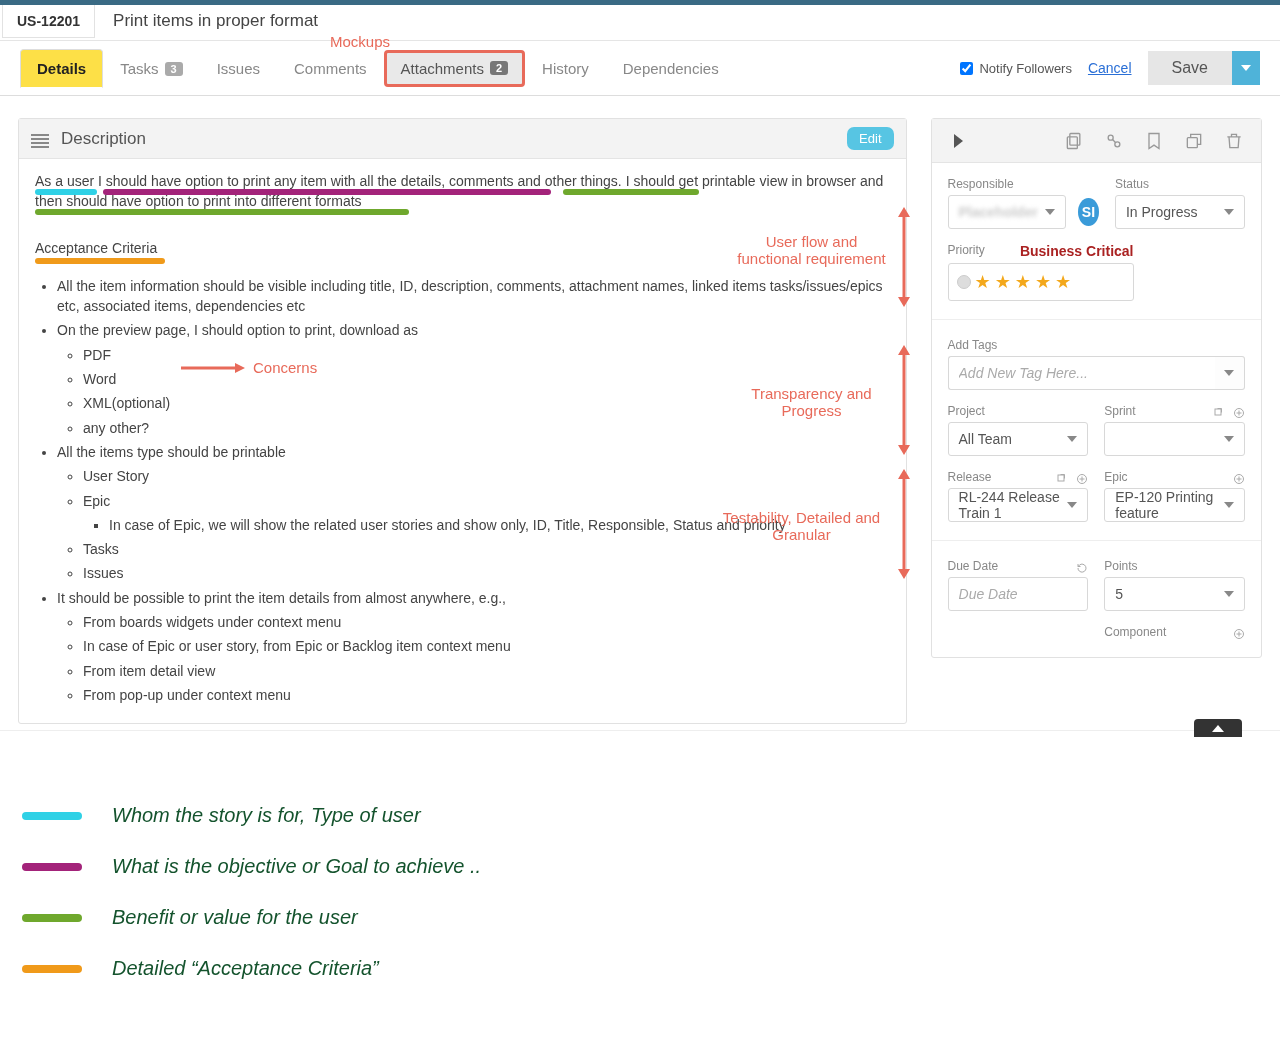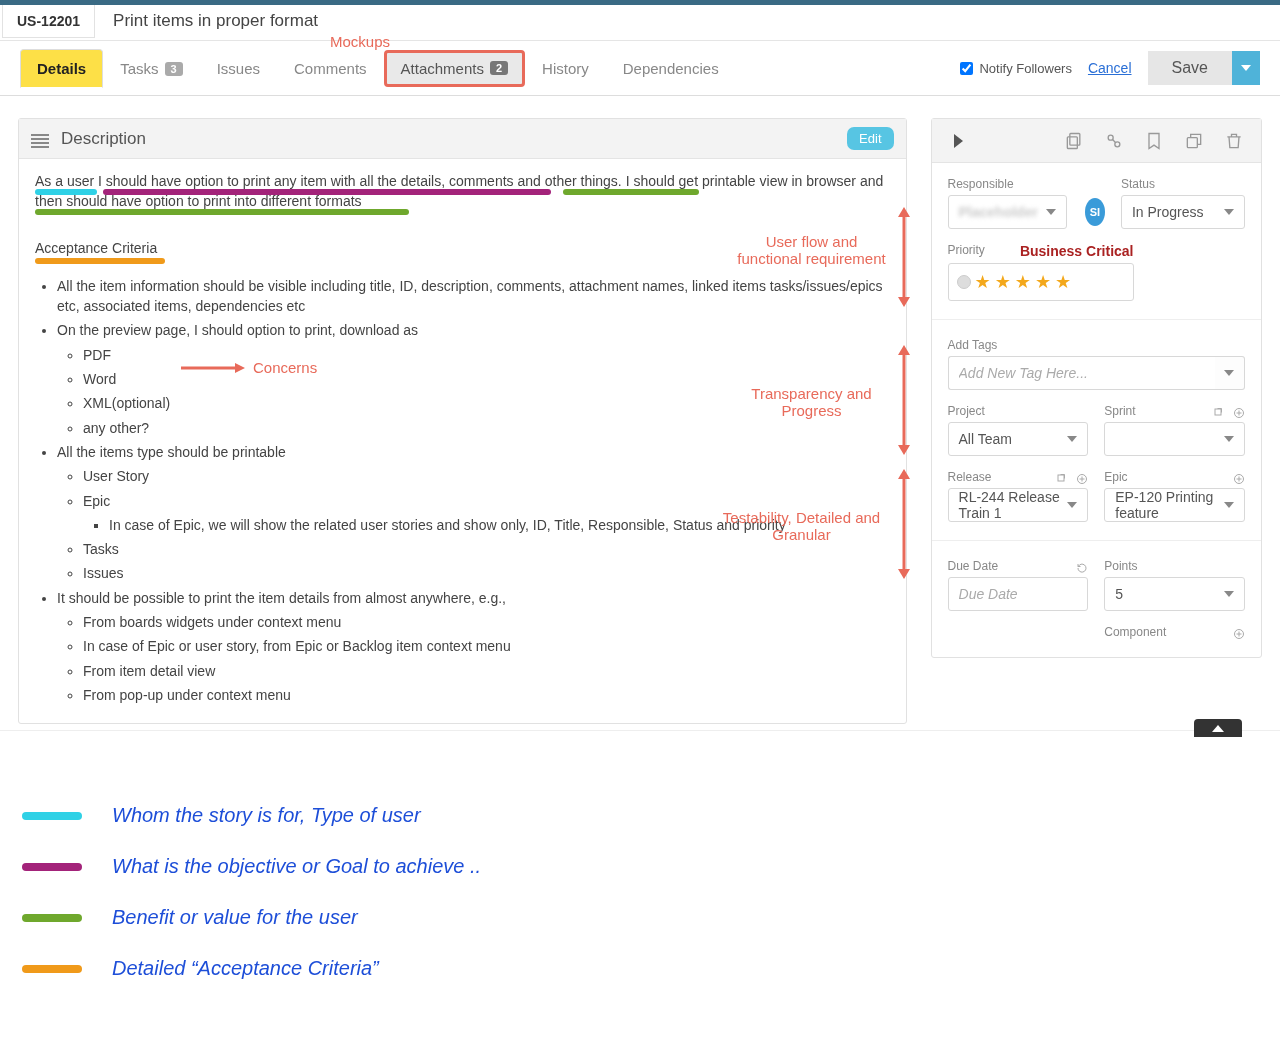--- a/index.html
+++ b/index.html
@@ -53,31 +53,31 @@
   .label-row { display:flex; align-items:center; justify-content:space-between; }
   .mini-icons { display:flex; gap:8px; color:#aaa; }
   .mini-icons svg { width:12px; height:12px; stroke:#aaa; fill:none; stroke-width:2; }
   .select-box, .input-box { border:1px solid #d8d8d8; border-radius:3px; height:34px; display:flex; align-items:center; padding:0 10px; font-size:14px; color:#555; background:#fff; position:relative; width:100%; }
   .input-box input { border:none; outline:none; width:100%; font-size:14px; color:#555;font-style:italic; }
   .input-box input::placeholder { color:#aaa; }
   .select-box .caret, .select-attached .caret { margin-left:auto; color:#888; }
   .select-attached { display:flex; }
   .select-attached .select-box { border-top-right-radius:0; border-bottom-right-radius:0; }
   .attach-btn { width:34px; border:1px solid #d8d8d8; border-left:none; border-radius:0 3px 3px 0; display:flex; align-items:center; justify-content:center; background:#fdfdfd; cursor:pointer; }
-  .avatar-badge { width:28px; height:28px; border-radius:50%; background:#3a9bd9; color:#fff; font-size:11px; font-weight:600; display:flex; align-items:center; justify-content:center; margin-left:18px; align-self:center; }
+  .avatar-badge { width:28px; height:28px; border-radius:50%; background:#3a9bd9; color:#fff; font-size:14px; font-weight:600; display:flex; align-items:center; justify-content:center; margin-left:12px; align-self:center; }
   .blurred { filter: blur(2px); color:#ccc; font-weight:600; }
   .priority-box { border:1px solid #d8d8d8; border-radius:3px; height:38px; display:flex; align-items:center; padding:0 8px; gap:4px; width:186px; }
   .priority-label-right { color:#aa2222; font-weight:700; font-size:14px; text-align:right; margin-bottom:4px; }
   .star { color:#f3a81c; font-size:18px; line-height:1; }
   .nostar { width:14px; height:14px; border-radius:50%; background:#ddd; display:inline-block; border:1px solid #ccc; }
   hr.sep { border:none; border-top:1px solid #eee; margin:4px -16px; }
   .legend-block { padding: 46px 22px 10px 22px; }
   .legend-row { display:flex; align-items:center; gap:30px; margin-bottom:28px; }
   .legend-swatch { width:60px; height:8px; border-radius:4px; }
-  .legend-text { font-style:italic; font-size:20px; color:#1d4ed8; }
+  .legend-text { font-style:italic; font-size:20px; color:#14532d; }
   .bottom-strip { height:28px; background:#fff; border-top:1px solid #eee; position:relative; }
   .scroll-top { position:absolute; right:38px; top:-12px; width:48px; height:18px; background:#333; color:#fff; border-radius:4px 4px 0 0; display:flex; align-items:center; justify-content:center; cursor:pointer; }
   .caret-down { width:0; height:0; border-left:5px solid transparent; border-right:5px solid transparent; border-top:6px solid #888; }
   .caret-down.white { border-top-color:#fff; }
   .caret-up-white { width:0; height:0; border-left:6px solid transparent; border-right:6px solid transparent; border-bottom:7px solid #fff; }
   .chevron-right { width:0; height:0; border-top:7px solid transparent; border-bottom:7px solid transparent; border-left:9px solid #555; }
 </style>
 </head>
 <body>
 

